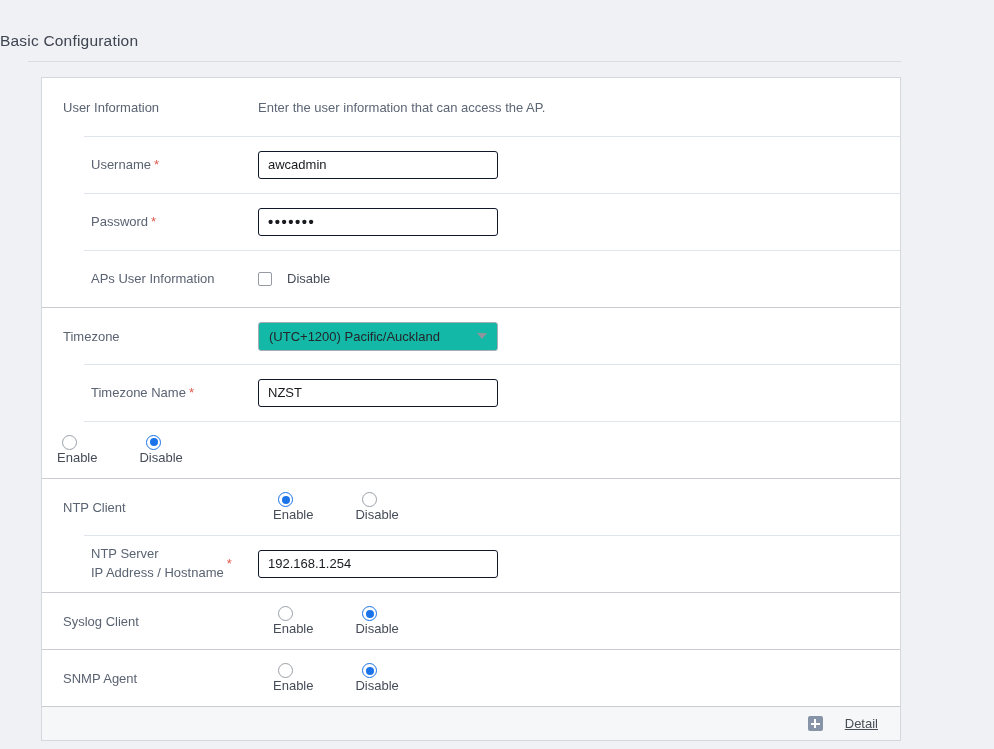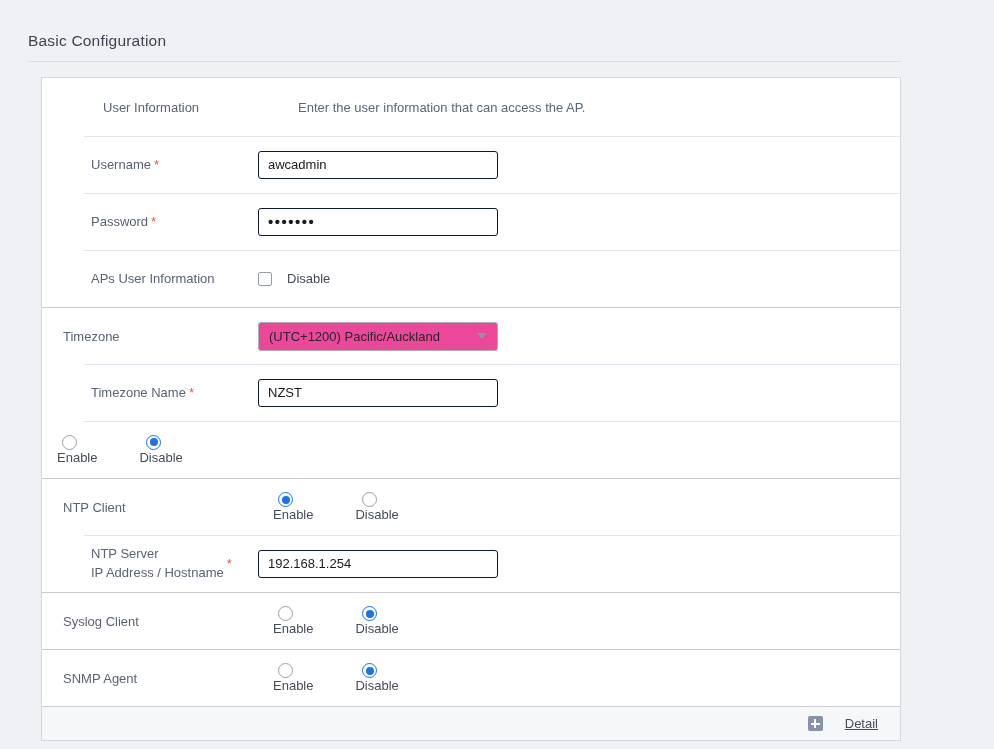--- a/index.html
+++ b/index.html
@@ -6,21 +6,20 @@
   html,body { width:994px; height:749px; }
   body {
     background:#eff1f5;
     font-family:"Liberation Sans","DejaVu Sans",sans-serif;
     color:#555f6e;
     font-size:13px;
     overflow:hidden;
   }
   .page { padding-top:32px; }
   .page-title {
-    margin-left:28px;
     font-size:15.5px;
     color:#3e4450;
     letter-spacing:.2px;
   }
   .title-rule {
     margin:11px 0 0 28px;
     width:873px;
     height:1px;
     background:#d9dde2;
   }
@@ -29,21 +28,21 @@
     width:860px;
     background:#ffffff;
     border:1px solid #d4d7dc;
   }
   .row {
     display:flex;
     align-items:center;
     height:57px;
     position:relative;
   }
-  .row.first { height:58px;margin-left:40px; }
+  .row.first { height:58px; }
   .row.group-sep { border-top:1px solid #caccd1; }
   .row.sub-sep::before {
     content:"";
     position:absolute;
     top:0; left:42px; right:0;
     height:1px;
     background:#dfe5ec;
   }
   .label-col {
     width:216px;
@@ -72,21 +71,21 @@
     color:#181a1e;
     background:#fff;
     outline:none;
   }
   .password-input { font-size:15px; letter-spacing:1.5px; font-weight:bold; }
   .select-box {
     width:240px;
     height:29px;
     border:1px solid #a9aeb6;
     border-radius:3px;
-    background:#ec4899;
+    background:#14b8a6;
     display:flex;
     align-items:center;
     padding:0 10px;
     color:#23262b;
     cursor:pointer;
   }
   .select-box .select-value { flex:1; }
   .caret-down {
     width:0; height:0;
     border-left:5px solid transparent;

